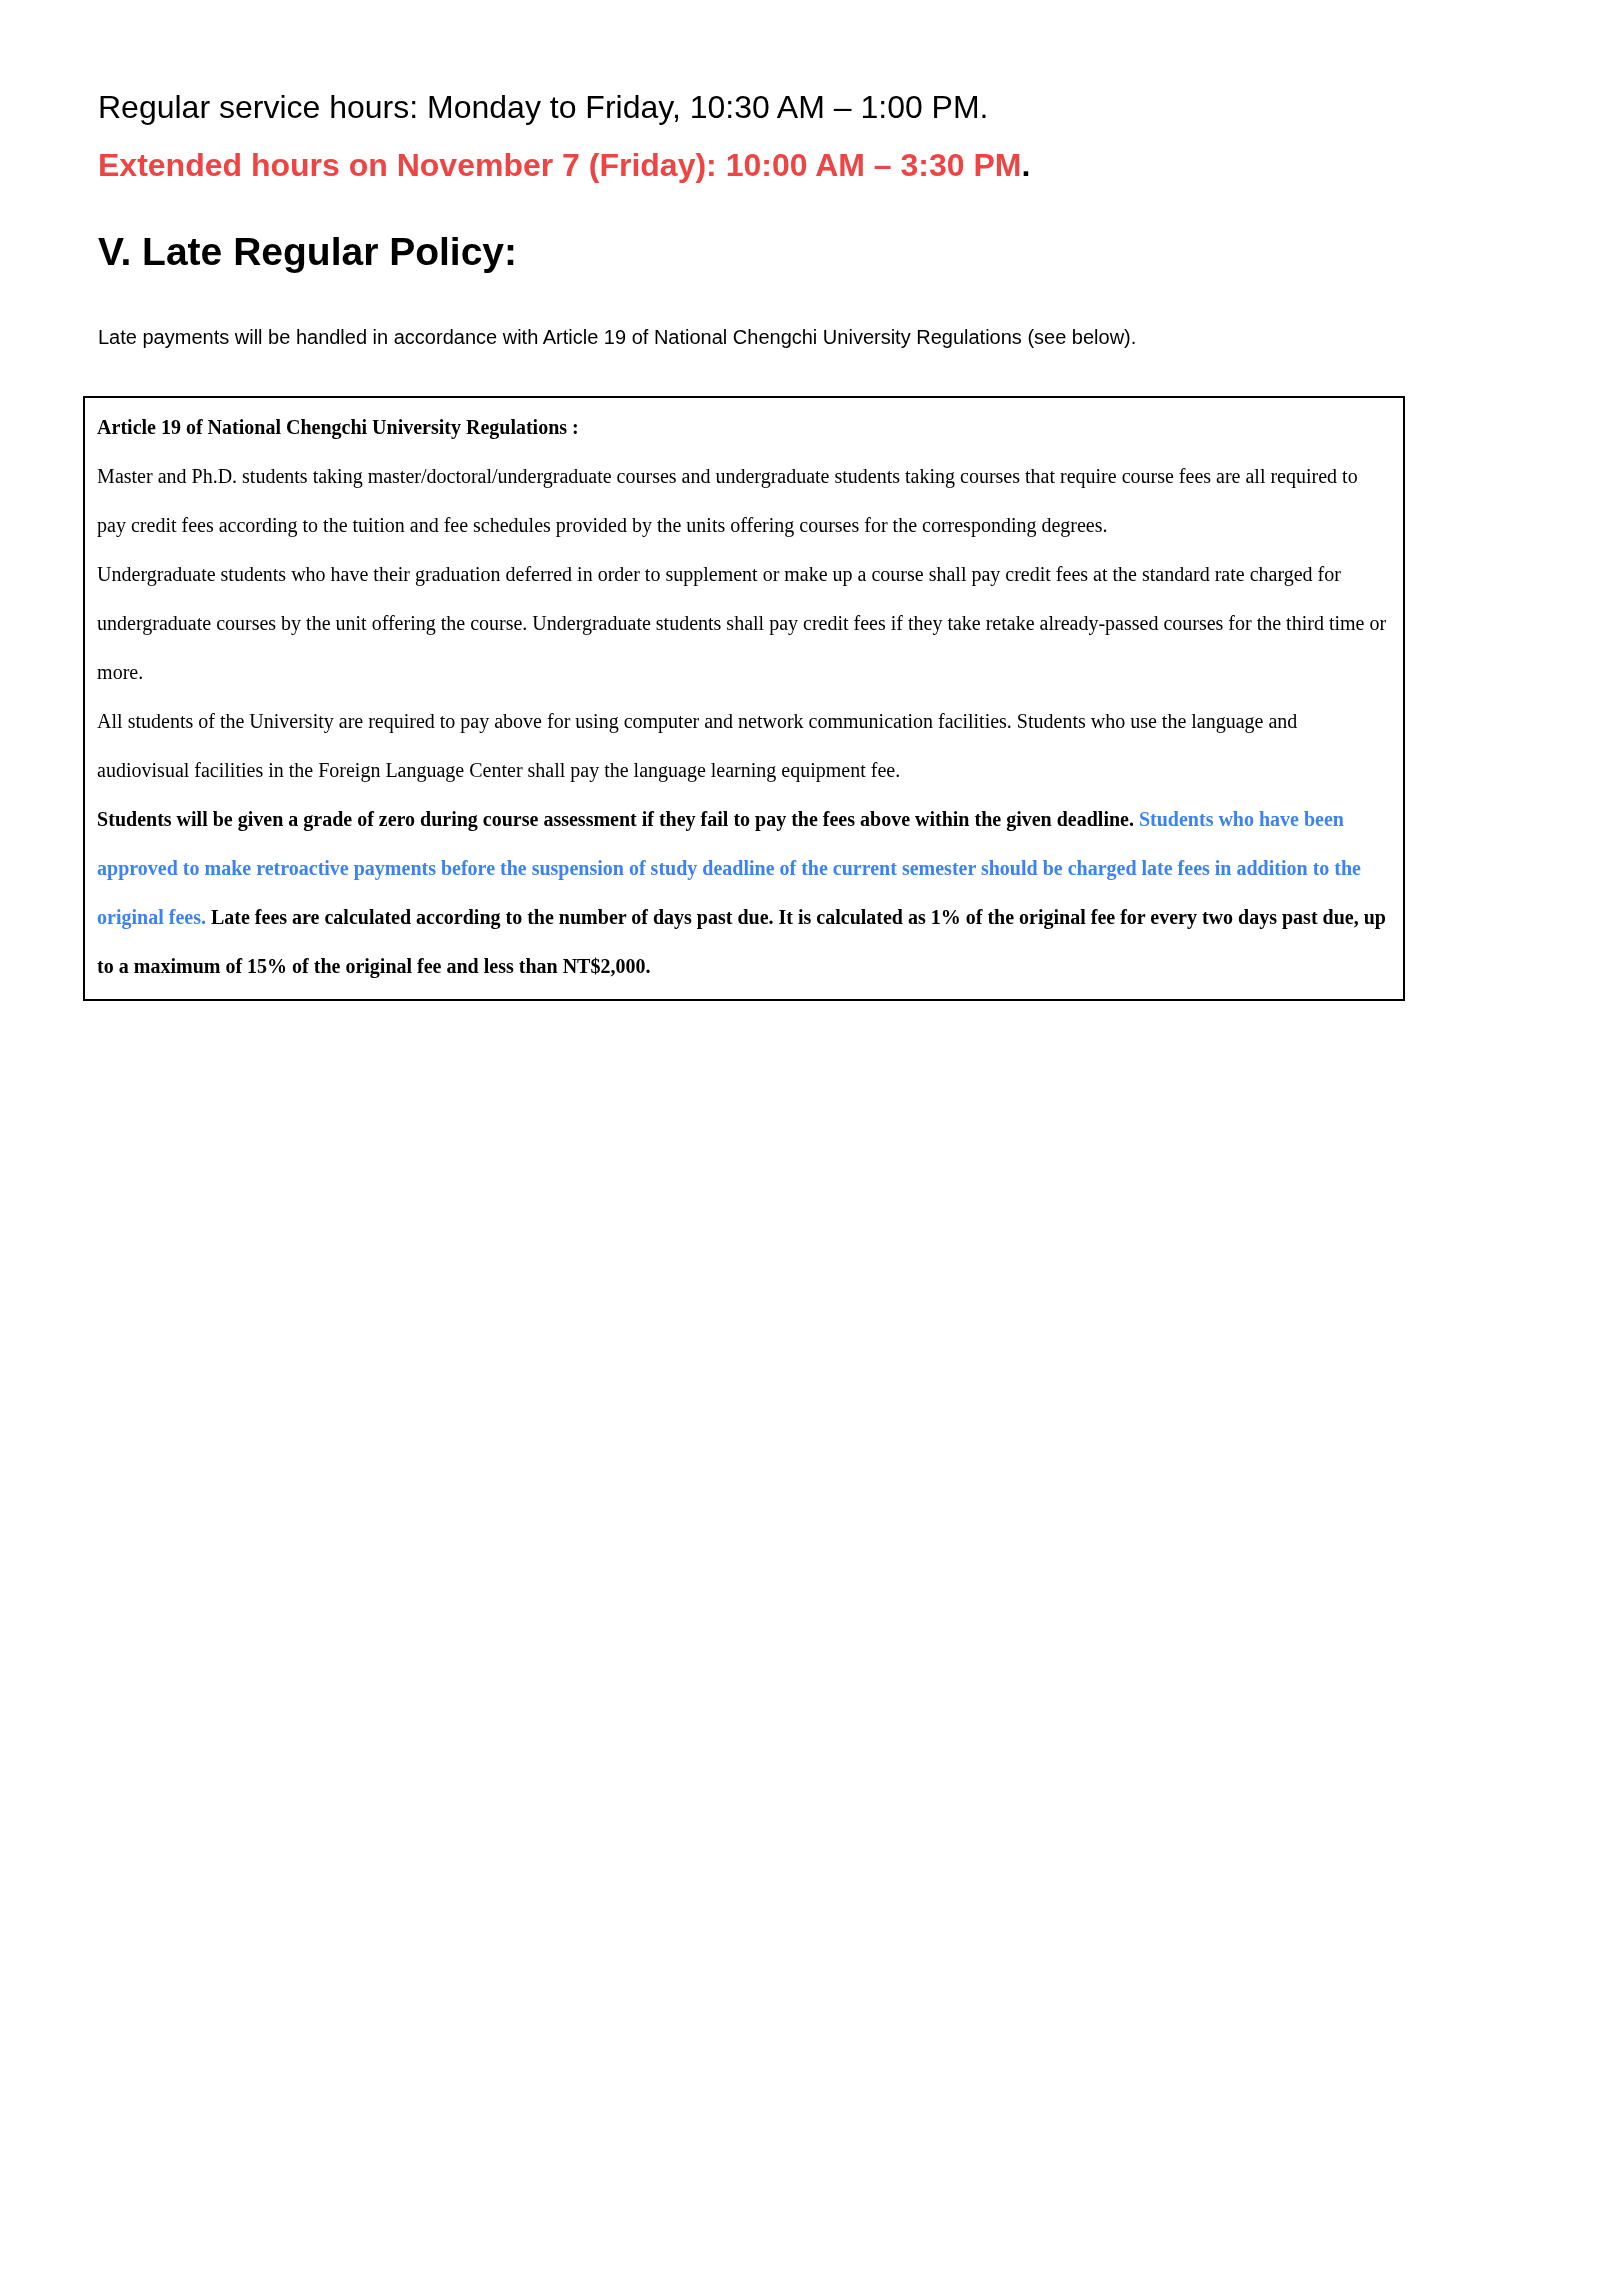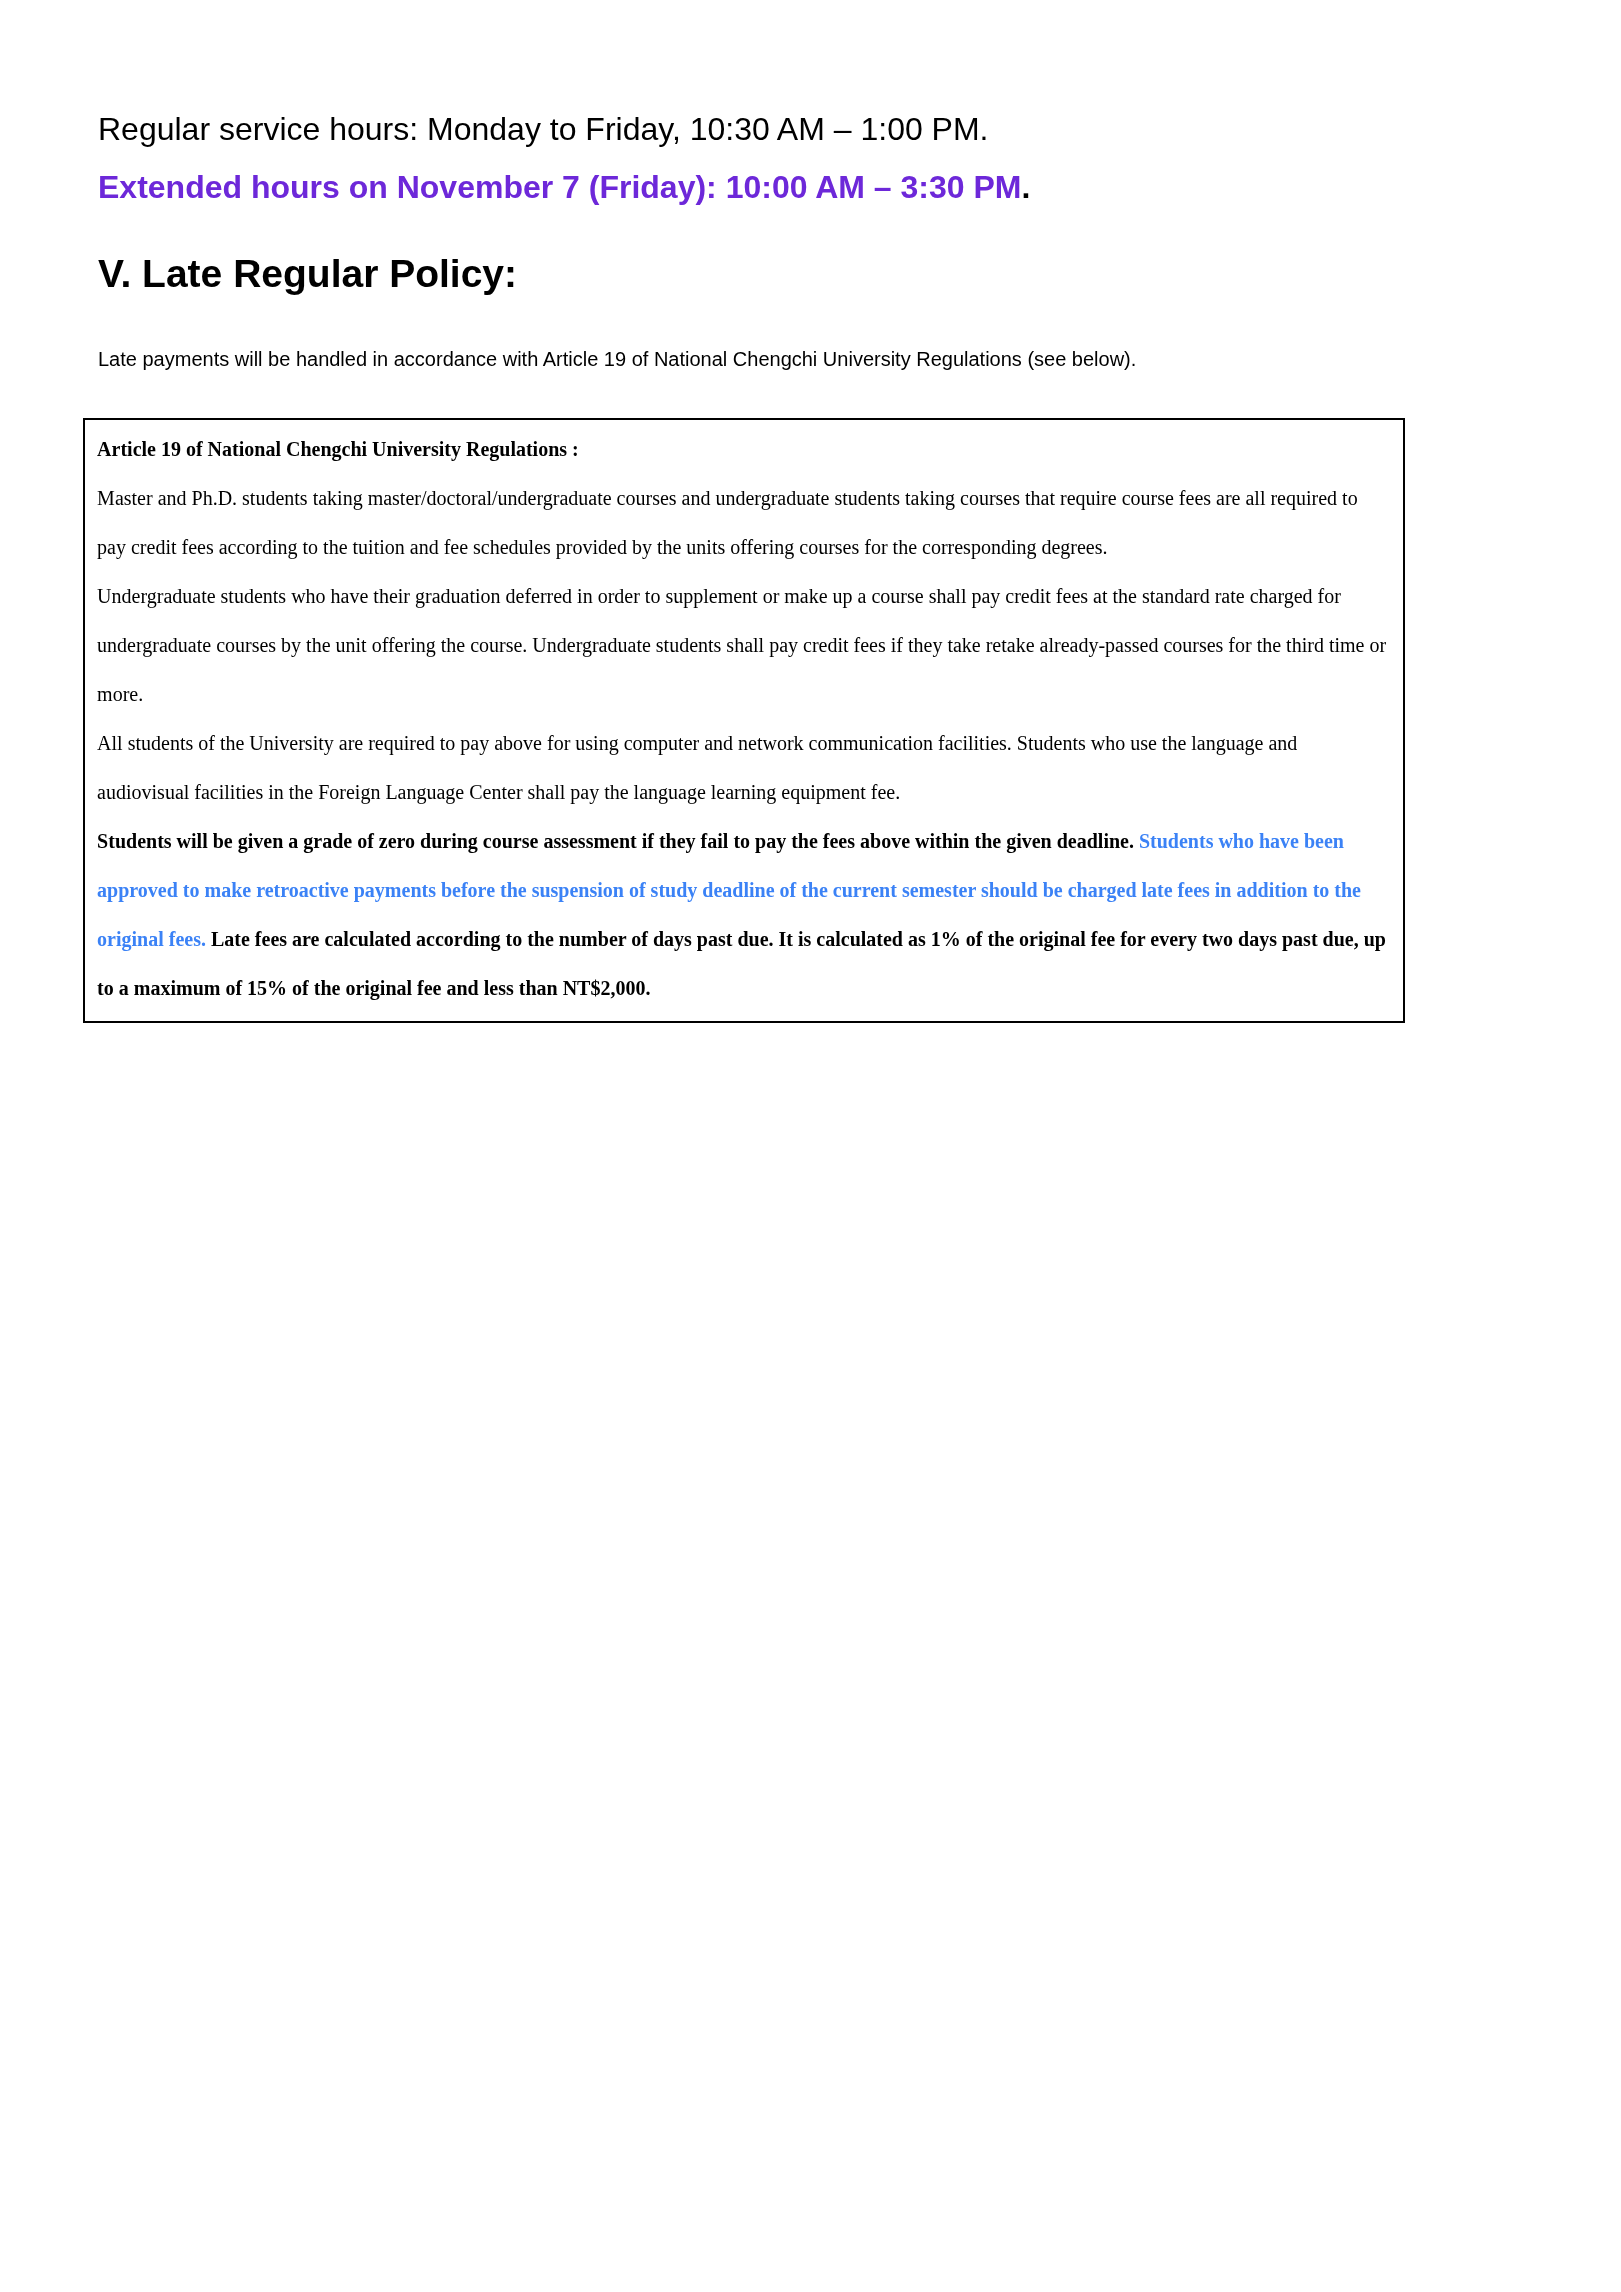--- a/index.html
+++ b/index.html
@@ -7,36 +7,36 @@
     padding: 0;
     background: #ffffff;
   }
   .page {
     position: relative;
     width: 1502px;
     height: 2293px;
     background: #ffffff;
     overflow: hidden;
     box-sizing: border-box;
-    padding: 110px 98px 0 98px;
+    padding: 88px 98px 0 98px;
     font-family: "Liberation Sans", sans-serif;
     color: #000000;
   }
   .hours-line {
     font-size: 32px;
     line-height: 39px;
     margin: 0 0 18.6px 0;
   }
   .extended-line {
     font-size: 32px;
     line-height: 39px;
     font-weight: bold;
     margin: 0 0 43px 0;
   }
-  .blue { color: #6d28d9; }
+  .blue { color: #ef4444; }
   .period-black { color: #000000; }
   .section-heading {
     font-size: 39px;
     line-height: 47px;
     font-weight: bold;
     margin: 0 0 39px 0;
   }
   .section-body {
     font-size: 20px;
     line-height: 47px;

